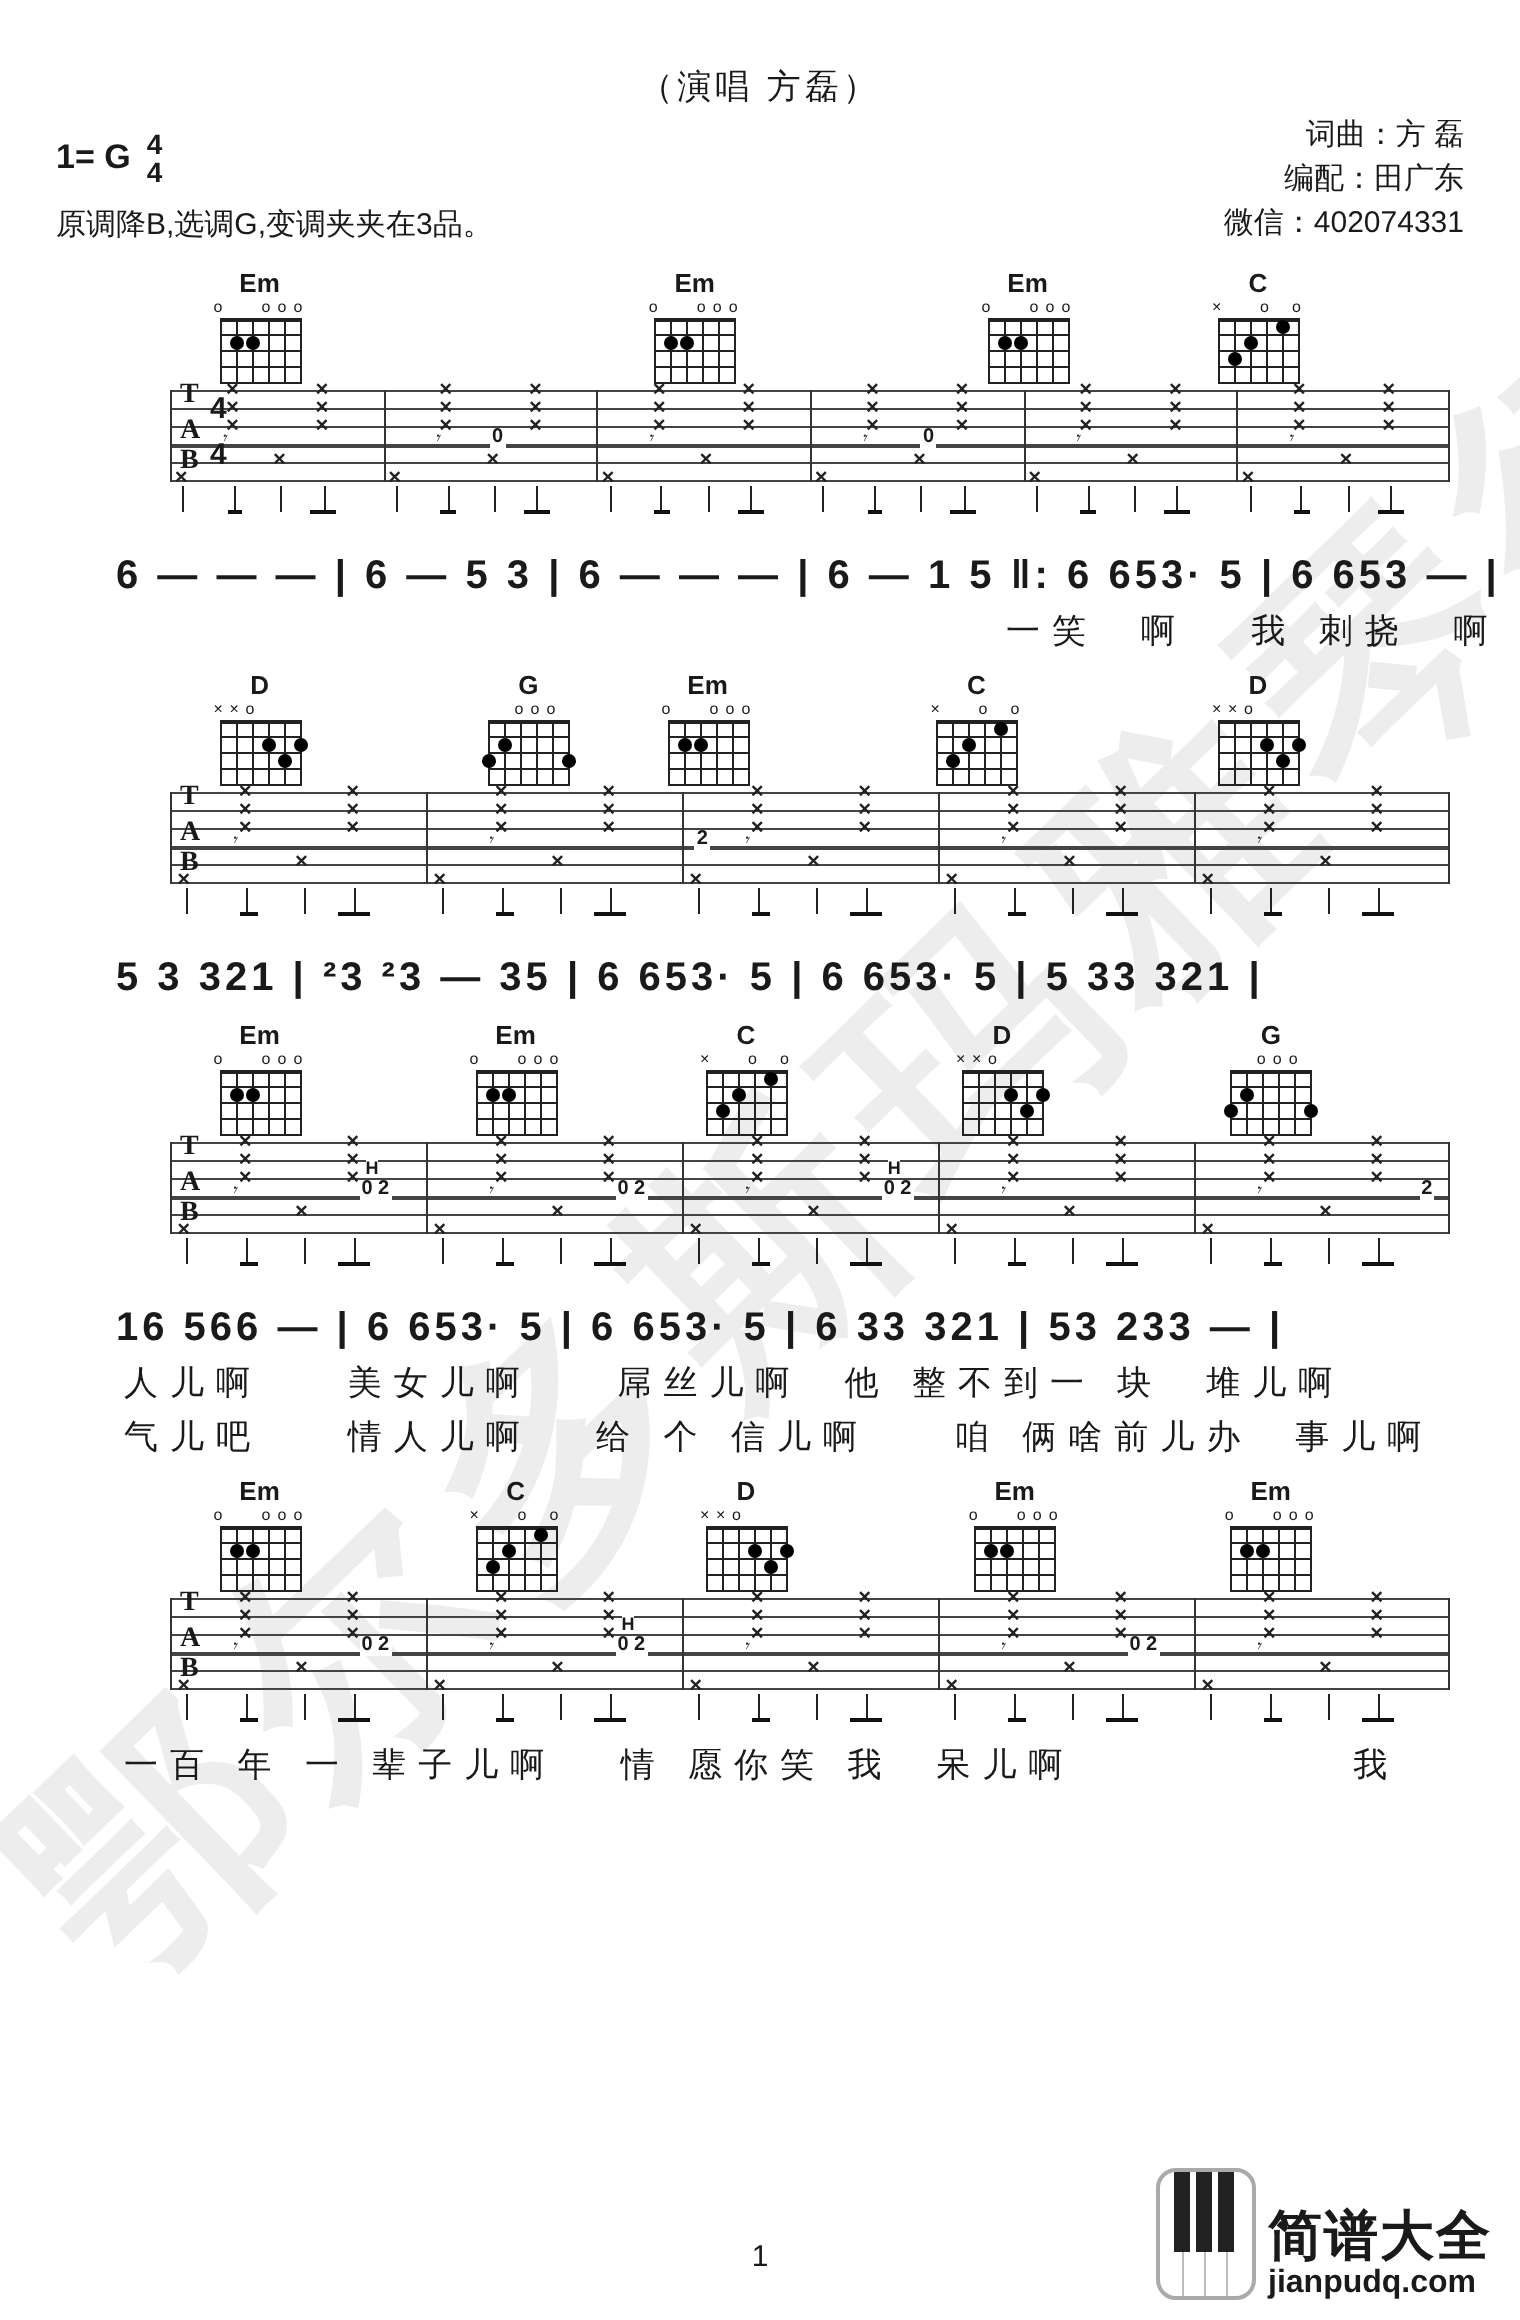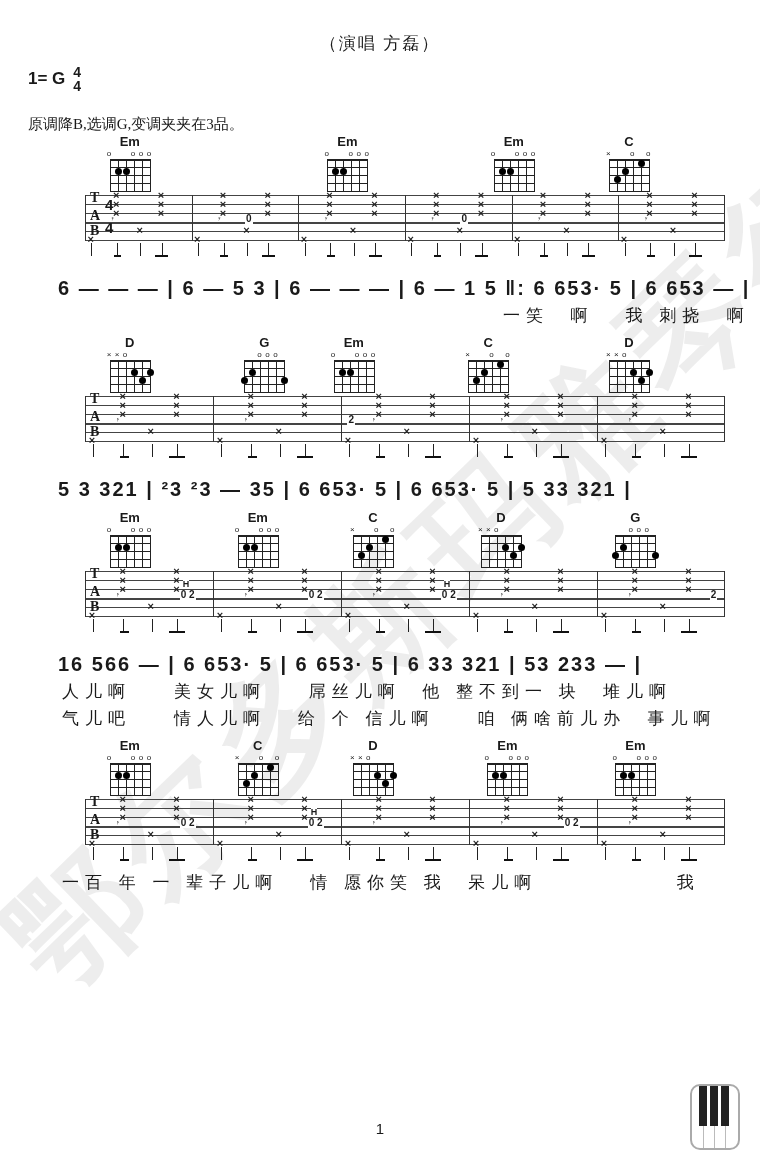--- a/index.html
+++ b/index.html
@@ -9,21 +9,21 @@
              color:rgba(0,0,0,0.07);white-space:nowrap;letter-spacing:14px;
              transform:rotate(-44deg);transform-origin:0 50%;pointer-events:none;z-index:0;}
   .content{position:relative;z-index:1;}
   .title{ text-align:center;padding-top:44px;font-size:28px;font-weight:bold;letter-spacing:4px;}
   .subtitle{text-align:center;margin-top:32px;font-size:17px;letter-spacing:2px;}
   .meta{position:relative;margin:10px 28px 0 28px;height:62px;}
   .keyline{font-size:17px;font-weight:bold;display:flex;align-items:center;}
   .timesig{display:inline-flex;flex-direction:column;line-height:1;margin-left:8px;
            font-size:14px;font-weight:bold;text-align:center;}
   .timesig span{display:block;}
-  .tuning{font-size:15px;margin-top:22px;font-family:Liberation Serif, serif;}
+  .tuning{font-size:15px;margin-top:10px;}
   .credits{position:absolute;right:0;top:-8px;text-align:right;font-size:15px;line-height:1.45;}
   .systems{margin-top:8px;}
   .system{position:relative;margin-bottom:10px;}
   .offset{position:relative;margin-left:85px;width:640px;}
   .chordrow{position:relative;height:58px;}
   .chord{position:absolute;transform:translateX(-50%);text-align:center;top:0;}
   .chordname{font-size:13px;font-weight:bold;line-height:1;margin-bottom:2px;}
   .diagram{position:relative;width:40px;height:44px;margin:0 auto;}
   .marker{position:absolute;top:0;font-size:8px;line-height:8px;}
   .vline{position:absolute;top:9px;width:1px;height:32px;background:#222;}
@@ -62,20 +62,25 @@
     <div class="subtitle">（演唱  方磊）</div>
     <div class="meta">
       <div class="keyline">
         <span>1= G</span>
         <span class="timesig">
           <span>4</span>
           <span>4</span>
         </span>
       </div>
       <div class="tuning">原调降B,选调G,变调夹夹在3品。</div>
+      <div class="credits">
+        <div>词曲：方  磊</div>
+        <div>编配：田广东</div>
+        <div>微信：402074331</div>
+      </div>
     </div>
     <div class="systems" id="systems">
         <section class="system">
           <div class="offset">
             <div class="chordrow">
               <div class="chord" style="left: 7%;">
                 <div class="chordname">Em</div>
                 <div class="diagram">
                   <div class="nut"></div>
                   <div class="fretline" style="top: 17px;"></div>
@@ -925,14 +930,18 @@
   <div class="footer-page">1</div>
   <div class="logo">
     <div class="logo-icon">
         <div class="wkey" style="left: 11px;"></div>
         <div class="wkey" style="left: 22px;"></div>
         <div class="wkey" style="left: 33px;"></div>
         <div class="bkey" style="left: 7px;"></div>
         <div class="bkey" style="left: 18px;"></div>
         <div class="bkey" style="left: 29px;"></div>
       </div>
+    <div class="logo-text">
+      <span class="logo-title">简谱大全</span>
+      <span class="logo-domain">jianpudq.com</span>
+    </div>
   </div>
 </div>
 
 </body></html>

